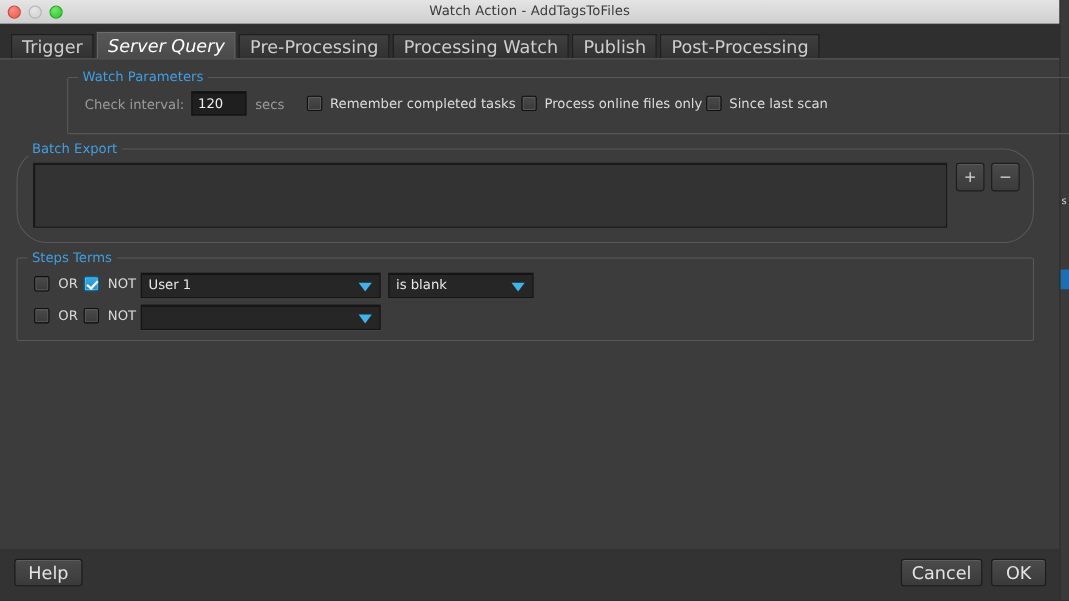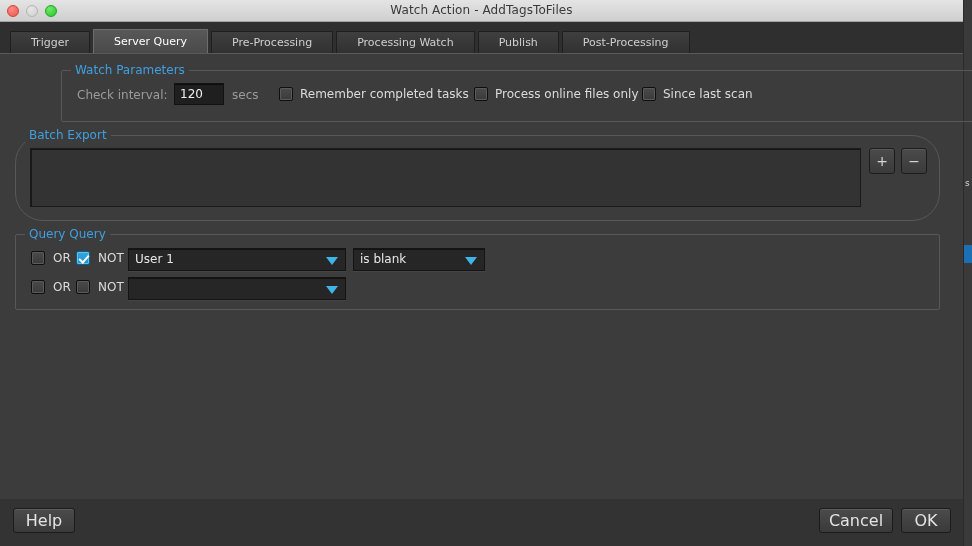--- a/index.html
+++ b/index.html
@@ -80,38 +80,39 @@
     width: 963px; height: 31px;
     background: #2f2f2f;
     box-sizing: border-box;
     padding: 5px 0 0 10px;
     display: flex;
     align-items: flex-end;
   }
   .tab {
     height: 22px;
     line-height: 21px;
-    padding: 0 20px;
+    padding: 0 9px;
     margin-right: 3px;
-    font-size: 11px;
+    font-size: 16px;
     color: #cfcfcf;
     background: linear-gradient(#3f3f3f, #313131);
     border: 1px solid #1f1f1f;
     border-bottom: none;
     box-sizing: border-box;
     white-space: nowrap;
     cursor: default;
   }
   .tab.active {
     color: #ffffff;
     background: linear-gradient(#585858, #4a4a4a);
     border: 1px solid #6d6d6d;
     border-bottom: none;
     height: 24px;
     line-height: 23px;
+    font-style: italic;
   }
 
   
   .panel {
     position: absolute;
     left: 0; top: 53px;
     width: 963px; height: 446px;
     background: #3c3c3c;
     border-top: 1px solid #595959;
     box-sizing: border-box;
@@ -316,21 +317,21 @@
     <div class="group" id="grp-batch">
       <div class="legend">Batch Export</div>
 
       <div class="listbox" style="left:14px; top:12px; width:831px; height:59px;"></div>
 
       <div class="sqbtn" style="left:853px; top:12px;">+</div>
       <div class="sqbtn" style="left:885px; top:12px;">−</div>
     </div>
 
     <div class="group" id="grp-query">
-      <div class="legend">Query Query</div>
+      <div class="legend">Steps Terms</div>
 
       <div>
         <div class="cb" style="left:15px; top:16px;"></div>
         <div class="lbl bright" style="left:37px; top:16px;">OR</div>
 
         <div class="cb checked" style="left:60px; top:16px;"></div>
         <div class="lbl bright" style="left:82px; top:16px;">NOT</div>
 
         <div class="combo" style="left:112px; top:13px; width:218px; height:23px;">
           <span>User 1</span>

